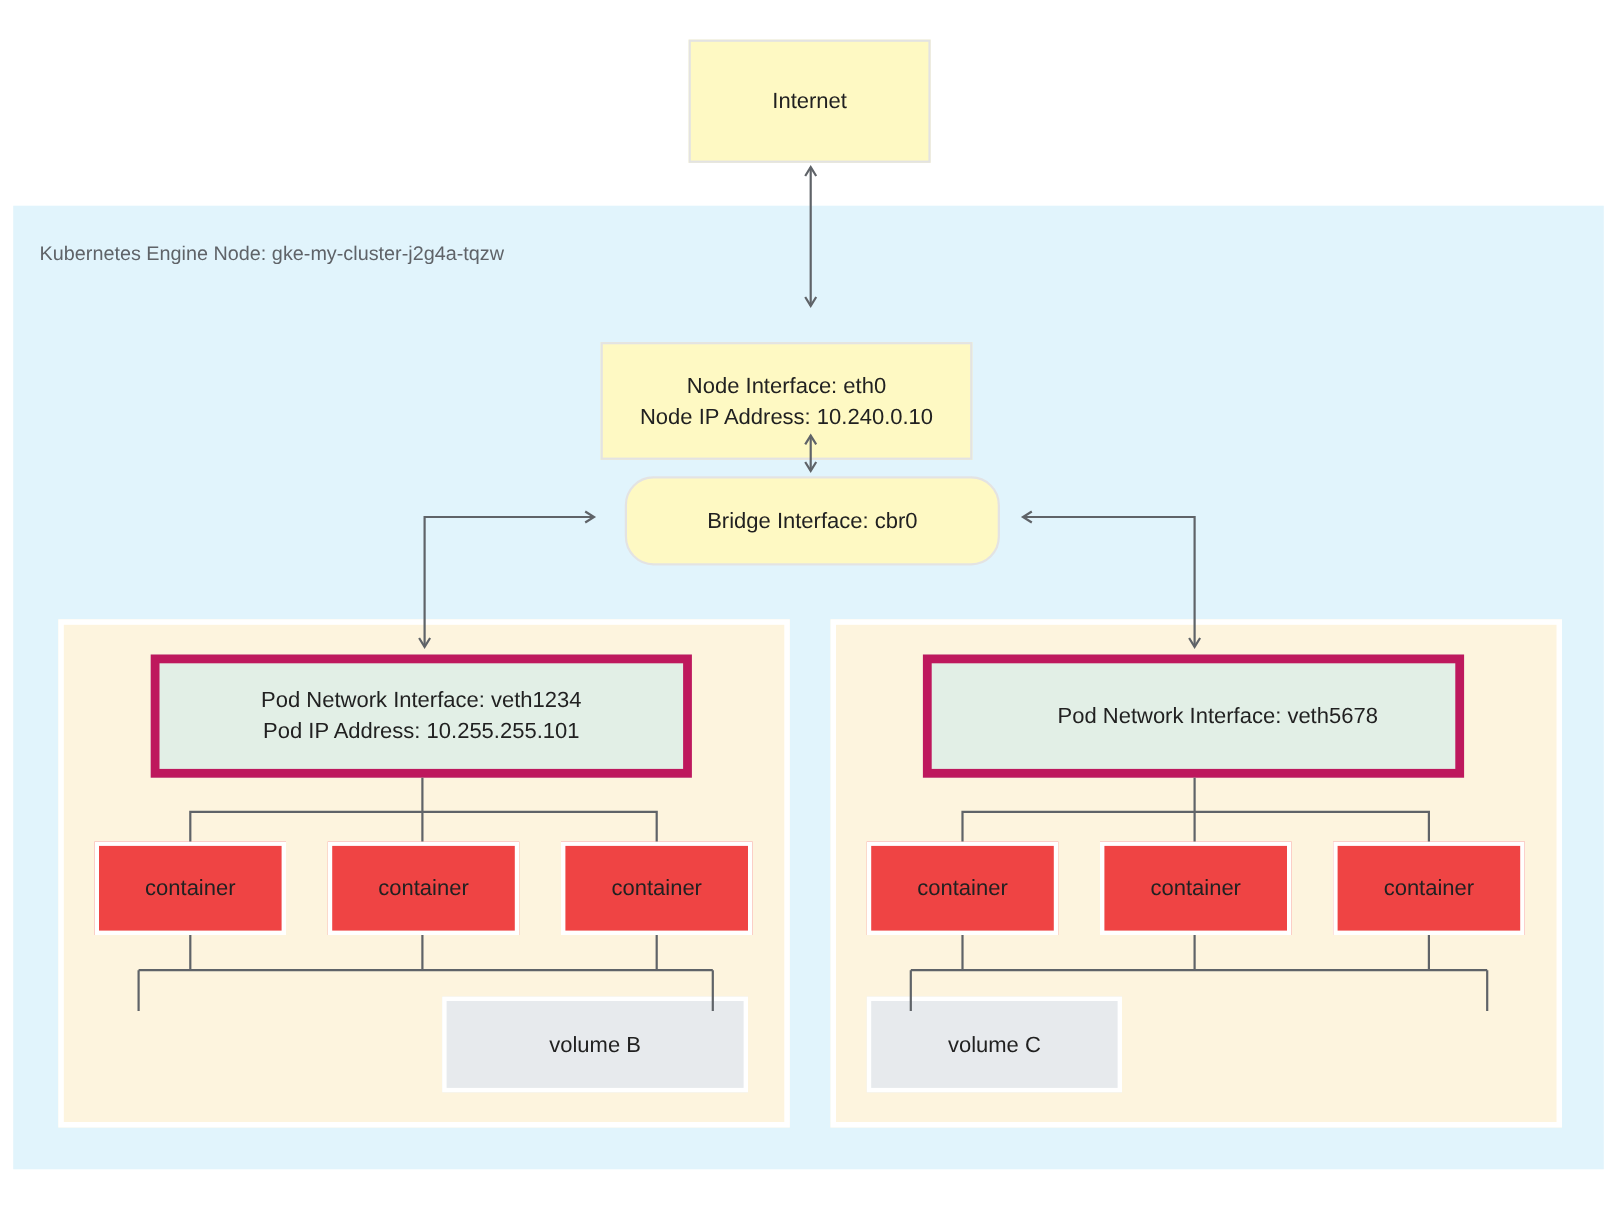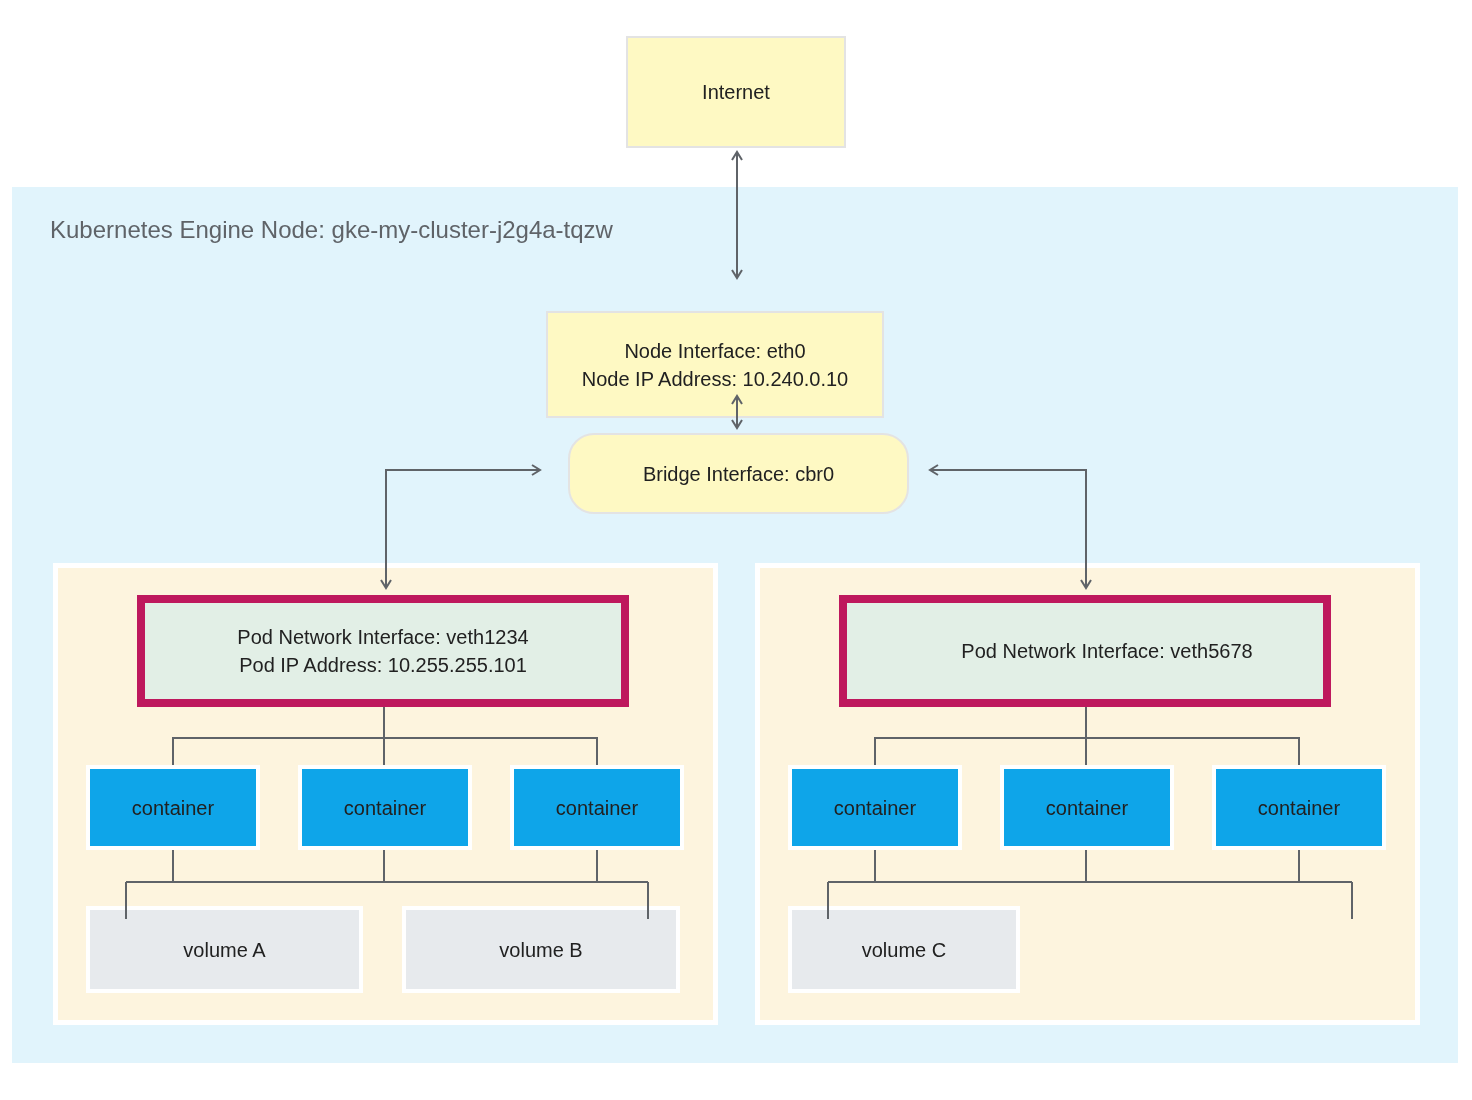--- a/index.html
+++ b/index.html
@@ -18,25 +18,24 @@
   }
   .panel {
     position: absolute;
     left: 12px; top: 187px;
     width: 1446px; height: 876px;
     background: #e1f4fc;
   }
   .panel-label {
     position: absolute;
     left: 36px; top: 219px;
-    font-size: 24px;
+    font-size: 18px;
     line-height: 22px;
     color: #5f6368;
     white-space: nowrap;
-    margin-left: 14px;
   }
   .box {
     position: absolute;
     display: flex;
     flex-direction: column;
     align-items: center;
     justify-content: center;
     text-align: center;
     font-size: 20px;
     line-height: 28px;
@@ -59,21 +58,21 @@
   .pod-1 { left: 53px; }
   .pod-2 { left: 755px; }
   .ifbox {
     background: #e2efe6;
     border: 8px solid #be185d;
     top: 595px; width: 492px; height: 112px;
   }
   .if-1 { left: 137px; }
   .if-2 { left: 839px; padding-left: 44px; }
   .container-box {
-    background: #0ea5e9;
+    background: #ef4444;
     border: 4px solid #ffffff;
     top: 765px; width: 174px; height: 85px;
   }
   .c-11 { left: 86px; }  .c-12 { left: 298px; } .c-13 { left: 510px; }
   .c-21 { left: 788px; } .c-22 { left: 1000px; } .c-23 { left: 1212px; }
   .volume-box {
     background: #e7eaed;
     border: 4px solid #ffffff;
     top: 906px; height: 87px;
   }
@@ -117,23 +116,20 @@
   </div>
   <div class="box container-box c-11">
     <span>container</span>
   </div>
   <div class="box container-box c-12">
     <span>container</span>
   </div>
   <div class="box container-box c-13">
     <span>container</span>
   </div>
-  <div class="box volume-box v-a">
-    <span>volume A</span>
-  </div>
   <div class="box volume-box v-b">
     <span>volume B</span>
   </div>
 
   <div class="pod pod-2"></div>
   <div class="box ifbox if-2">
     <span>Pod Network Interface: veth5678</span>
   </div>
   <div class="box container-box c-21">
     <span>container</span>

